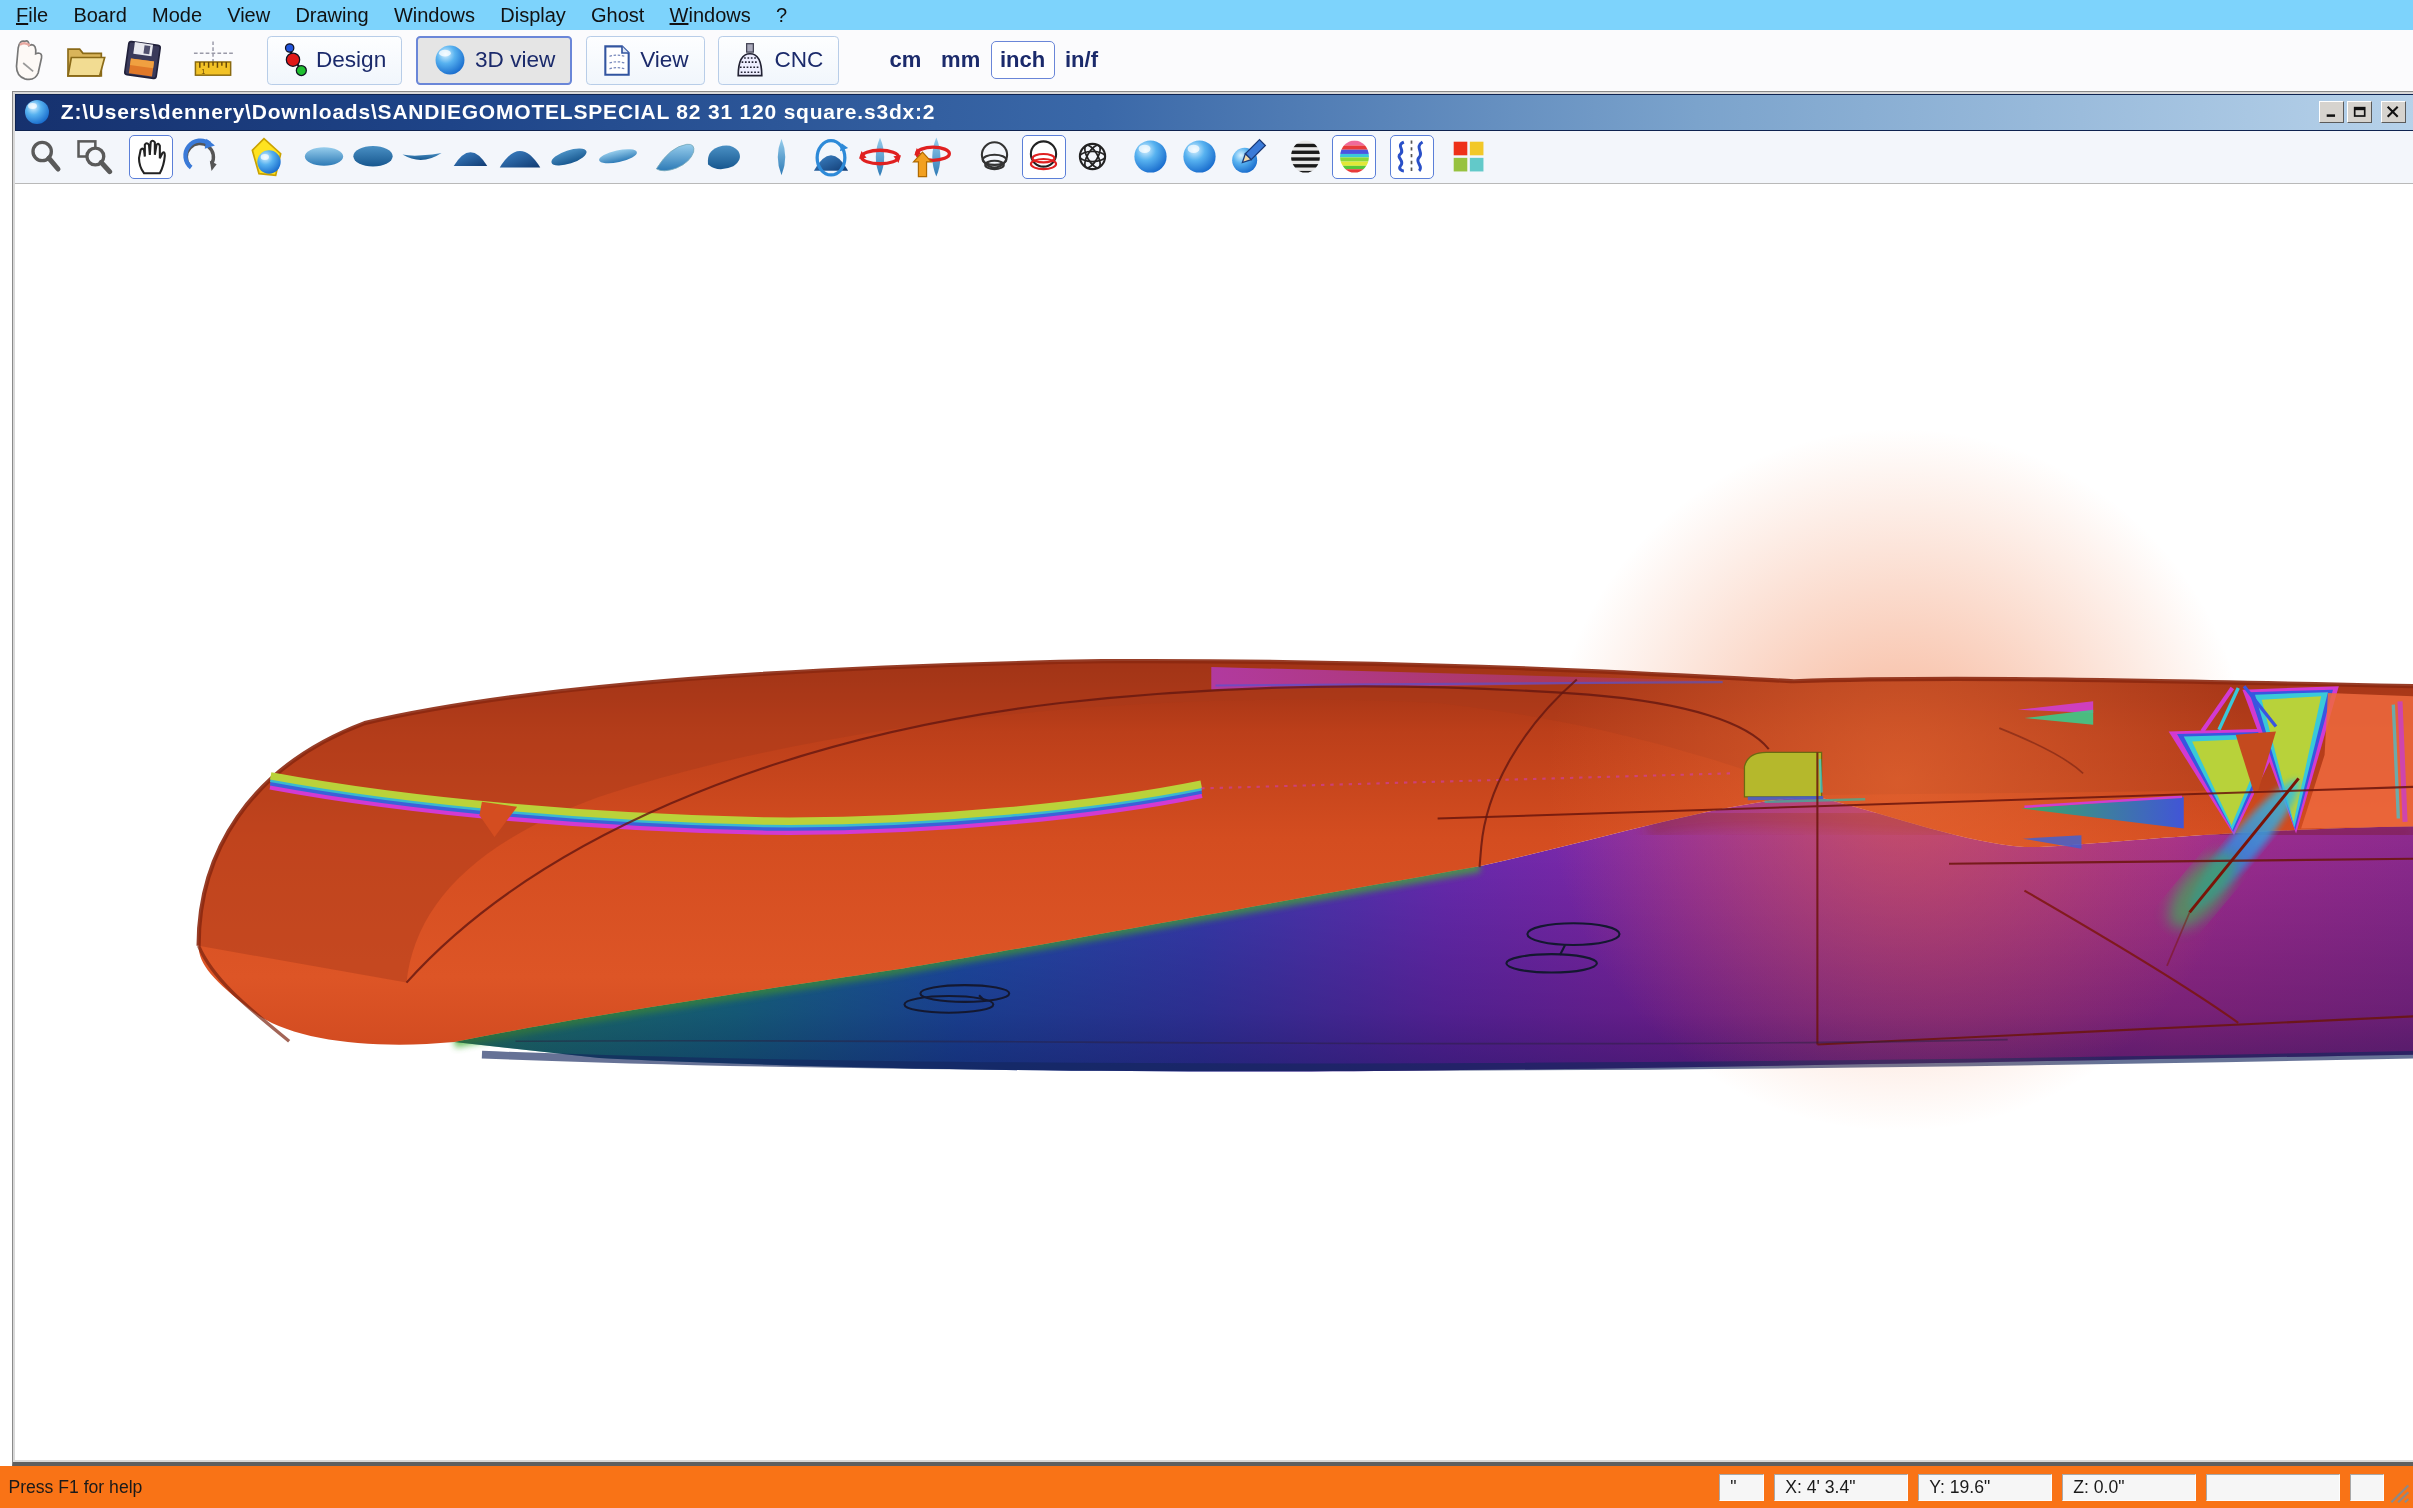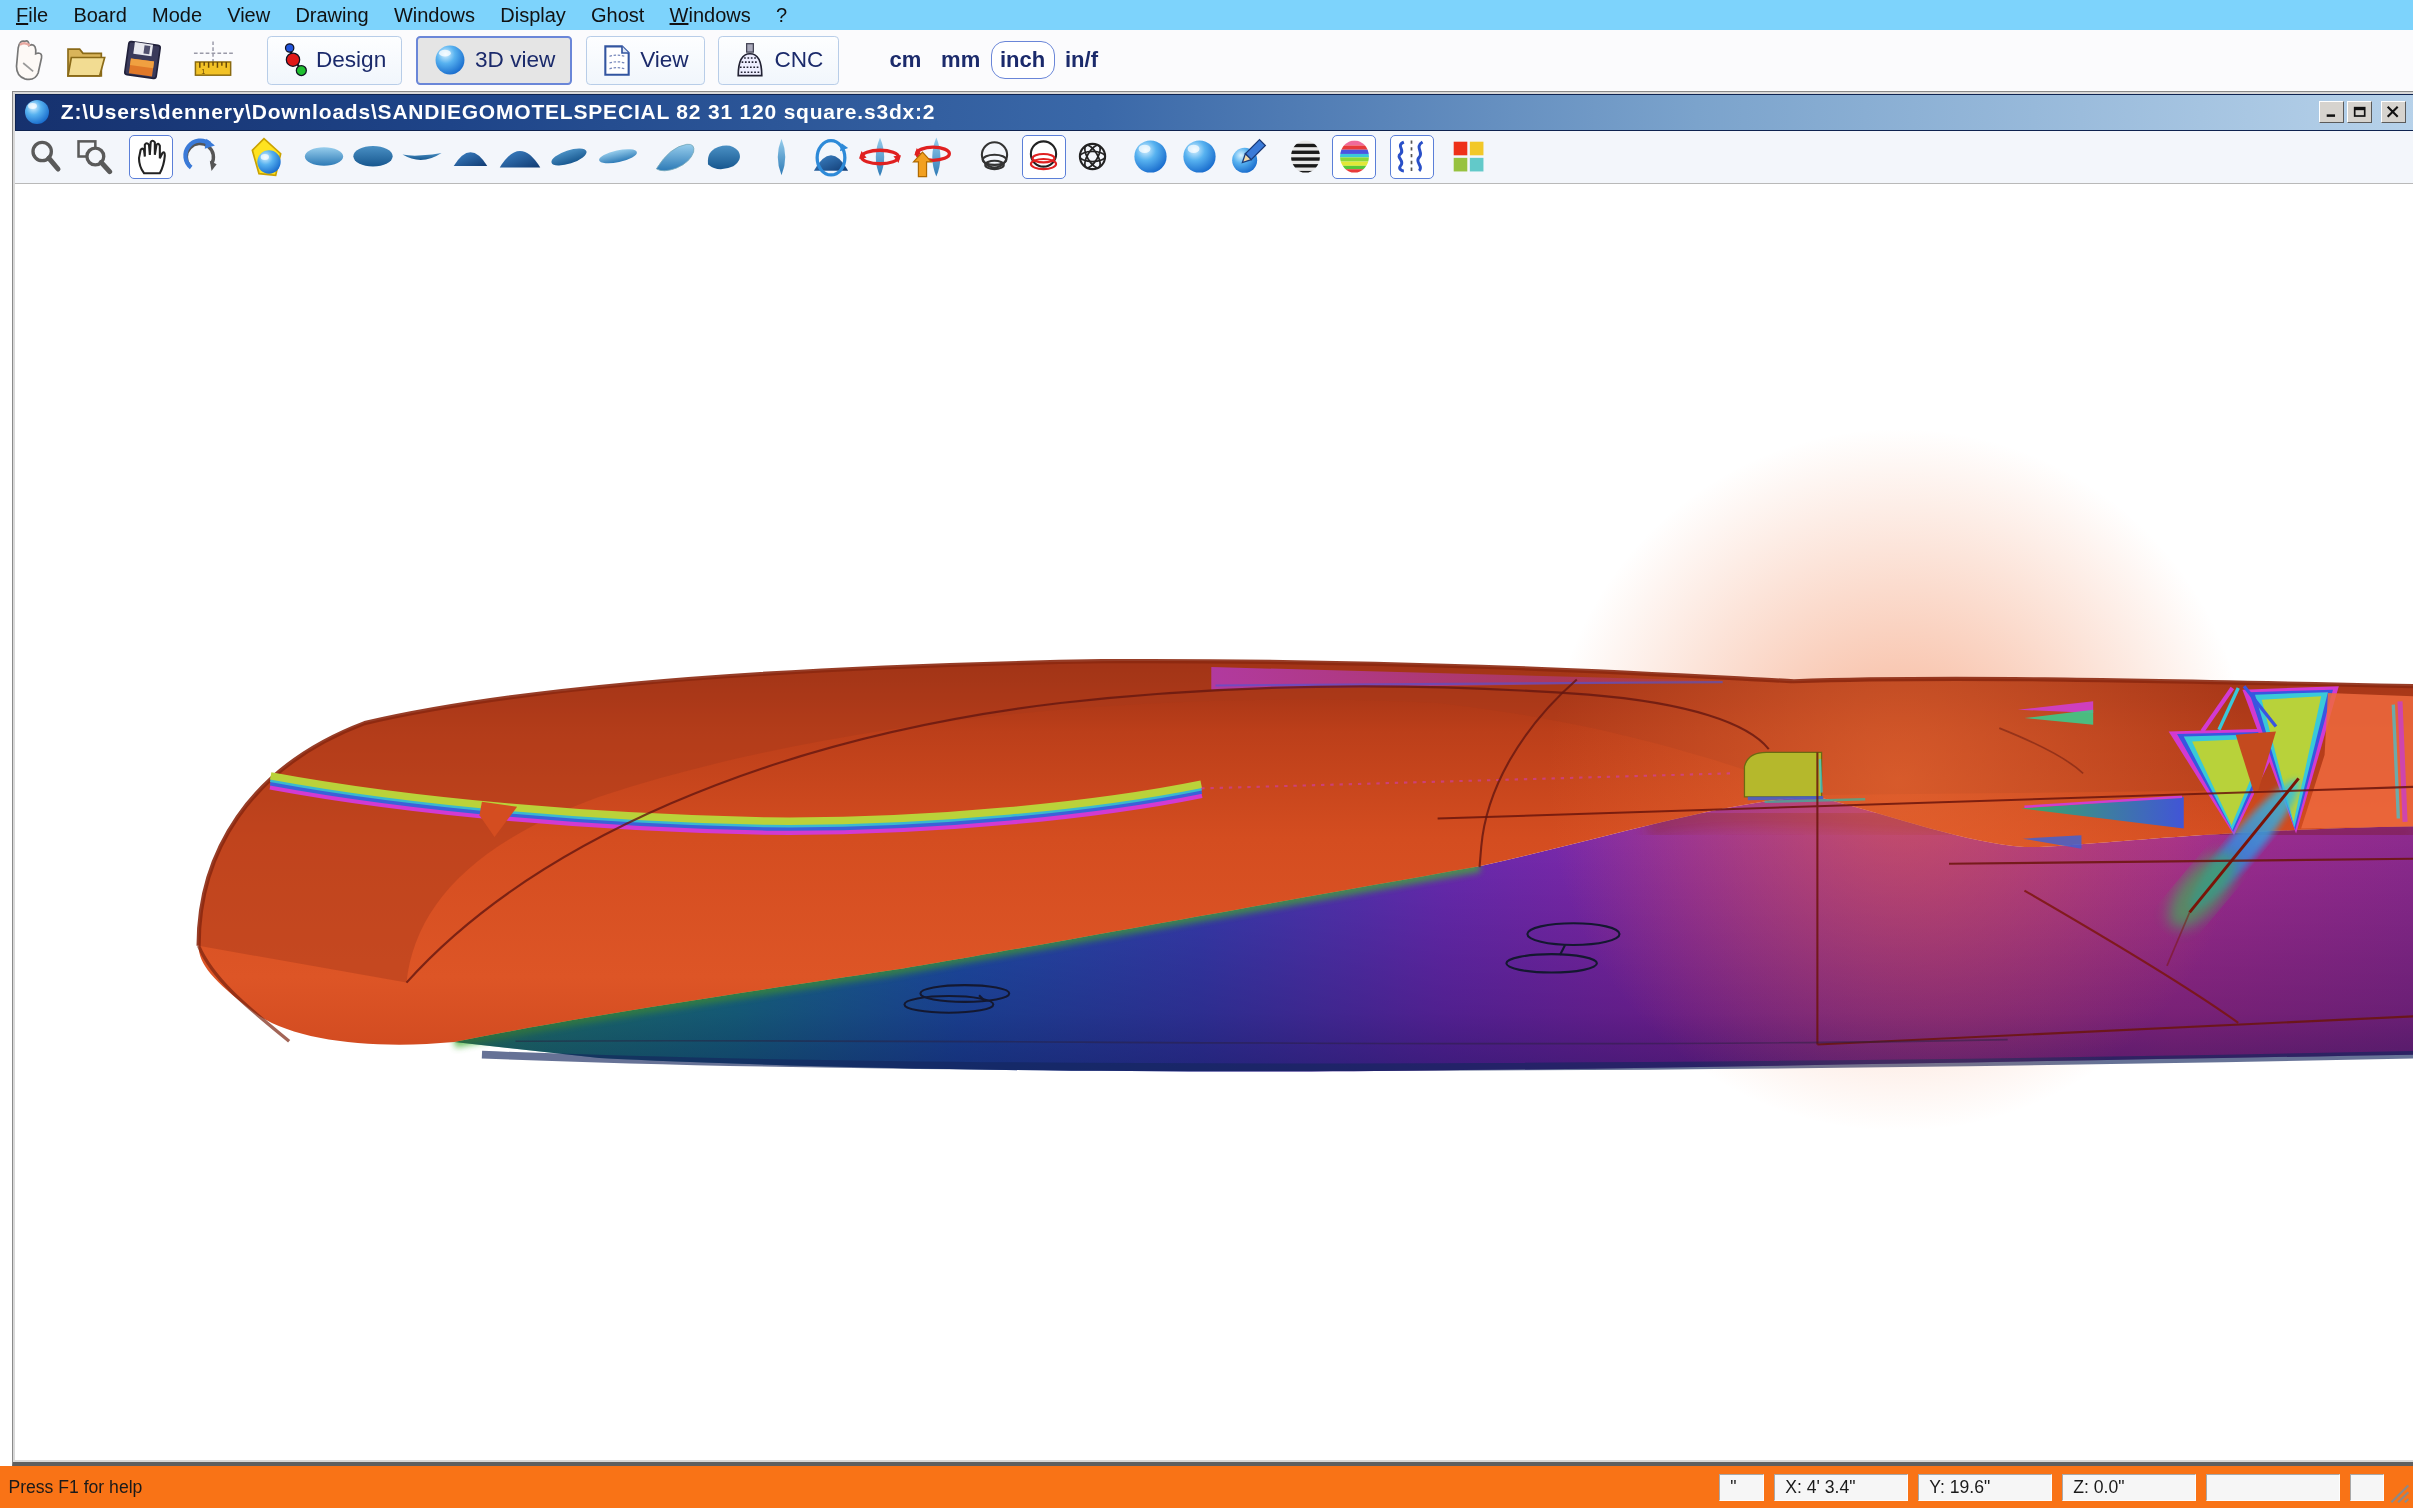--- a/index.html
+++ b/index.html
@@ -16,21 +16,21 @@
   .toolbar1 { position:absolute; left:0; top:30px; width:100%; height:60px; background:#fbfbfd;
               display:flex; align-items:center; }
   .tbtn { height:49px; display:flex; align-items:center; justify-content:center; margin:0 5px; }
   .icon-btn { width:47px; }
   .mode-btn { border:1.7px solid #b8cde8; border-radius:4.2px; background:linear-gradient(#fdfeff,#f1f6fc);
               padding:0 15px; margin:0 6.7px; display:flex; align-items:center; gap:8.4px; height:49px; }
   .mode-btn.sel { border:2.5px solid #6a86d8; background:#e5e5e5; }
   .mode-btn .lbl { font-size:22.6px; color:#1b2a6b; }
   .units { display:flex; align-items:center; margin-left:34px; gap:1px;font-weight:bold; }
   .unit { font-size:22px; color:#1b2a6b; padding:5px 8.4px; border:1.7px solid transparent; }
-  .unit.sel { border:1.7px solid #6a86d8; border-radius:14px; background:#fff; }
+  .unit.sel { border:1.7px solid #6a86d8; border-radius:5px; background:#fff; }
 
   
   .mdi { position:absolute; left:12px; top:91px; width:2413px; height:1376px;
          background:#d8d8d8; border:0.8px solid #8a8a8a; border-right:5.9px solid #5f5f5f;
          border-bottom:5.9px solid #5f5f5f; padding:1.7px; display:flex; flex-direction:column; }
   .titlebar { height:37px; flex:0 0 37px; display:flex; align-items:center; padding:0 6.7px;
               background:linear-gradient(90deg,#16316e 0%,#1e4488 18%,#3a68a8 45%,#7ba3cc 70%,#b7d2ea 100%);
               border:0.8px solid #0e2350; }
   .title-text { color:#fff; font-weight:bold; font-size:21px; margin-left:8.4px; letter-spacing:0.8px;
                 white-space:nowrap; overflow:hidden; flex:1; }

